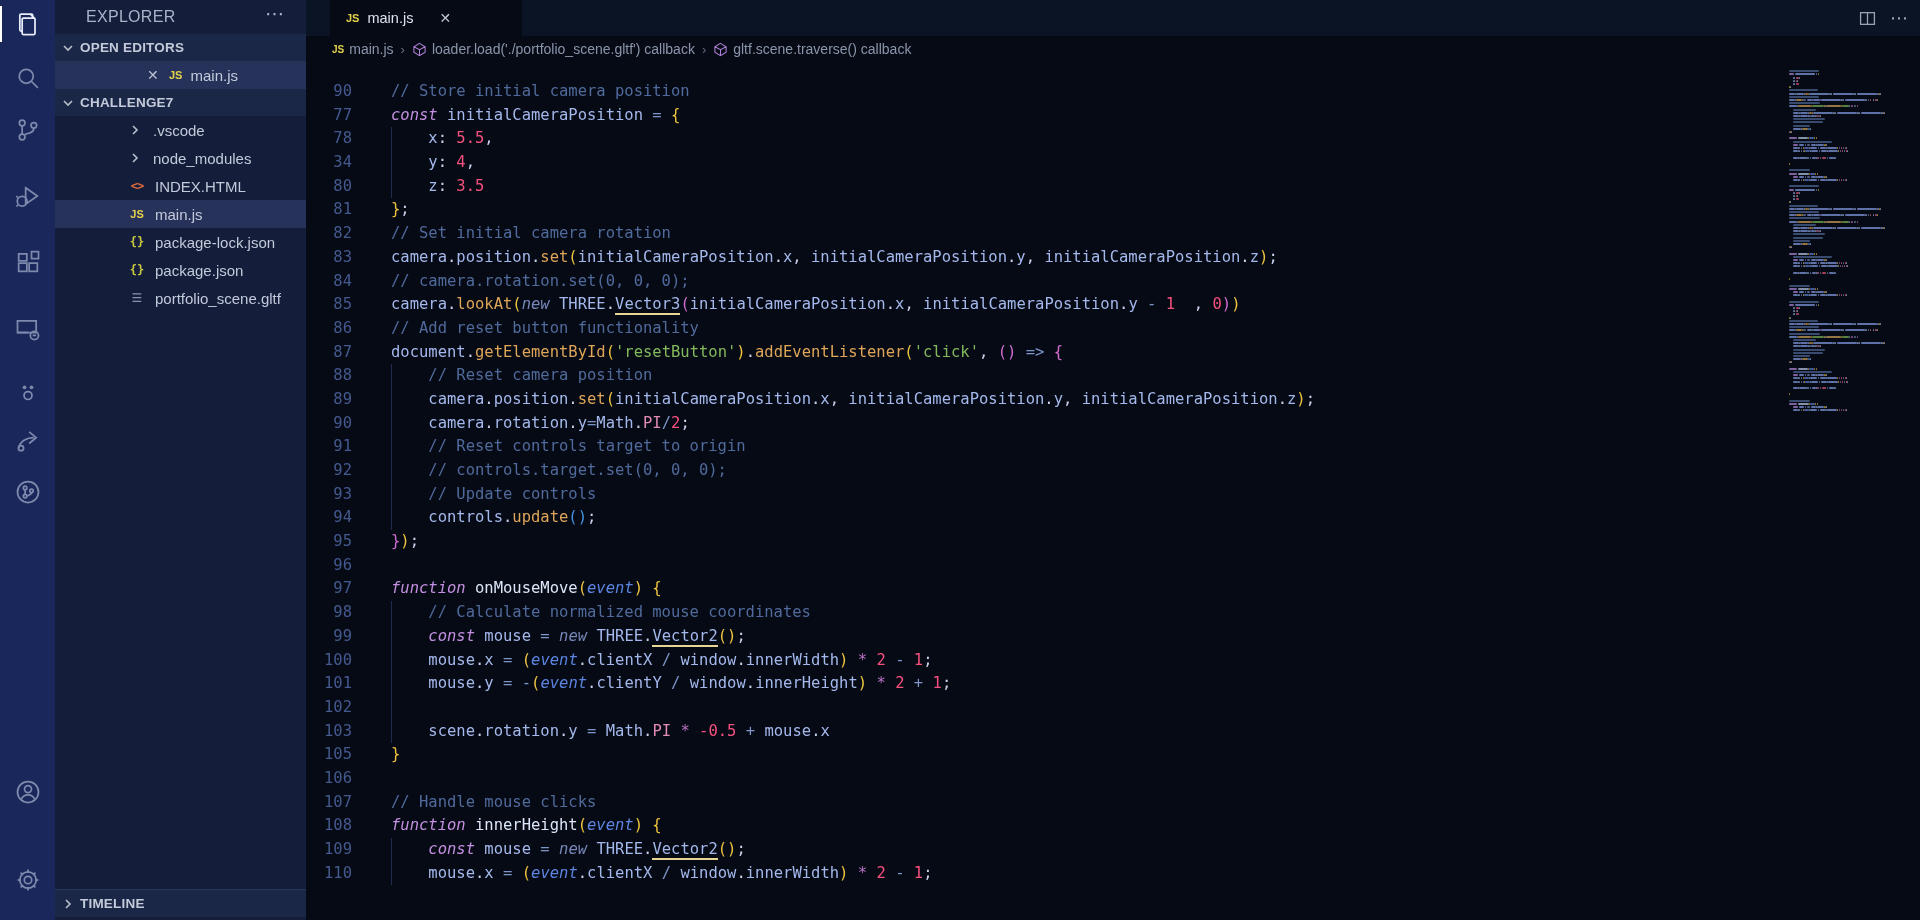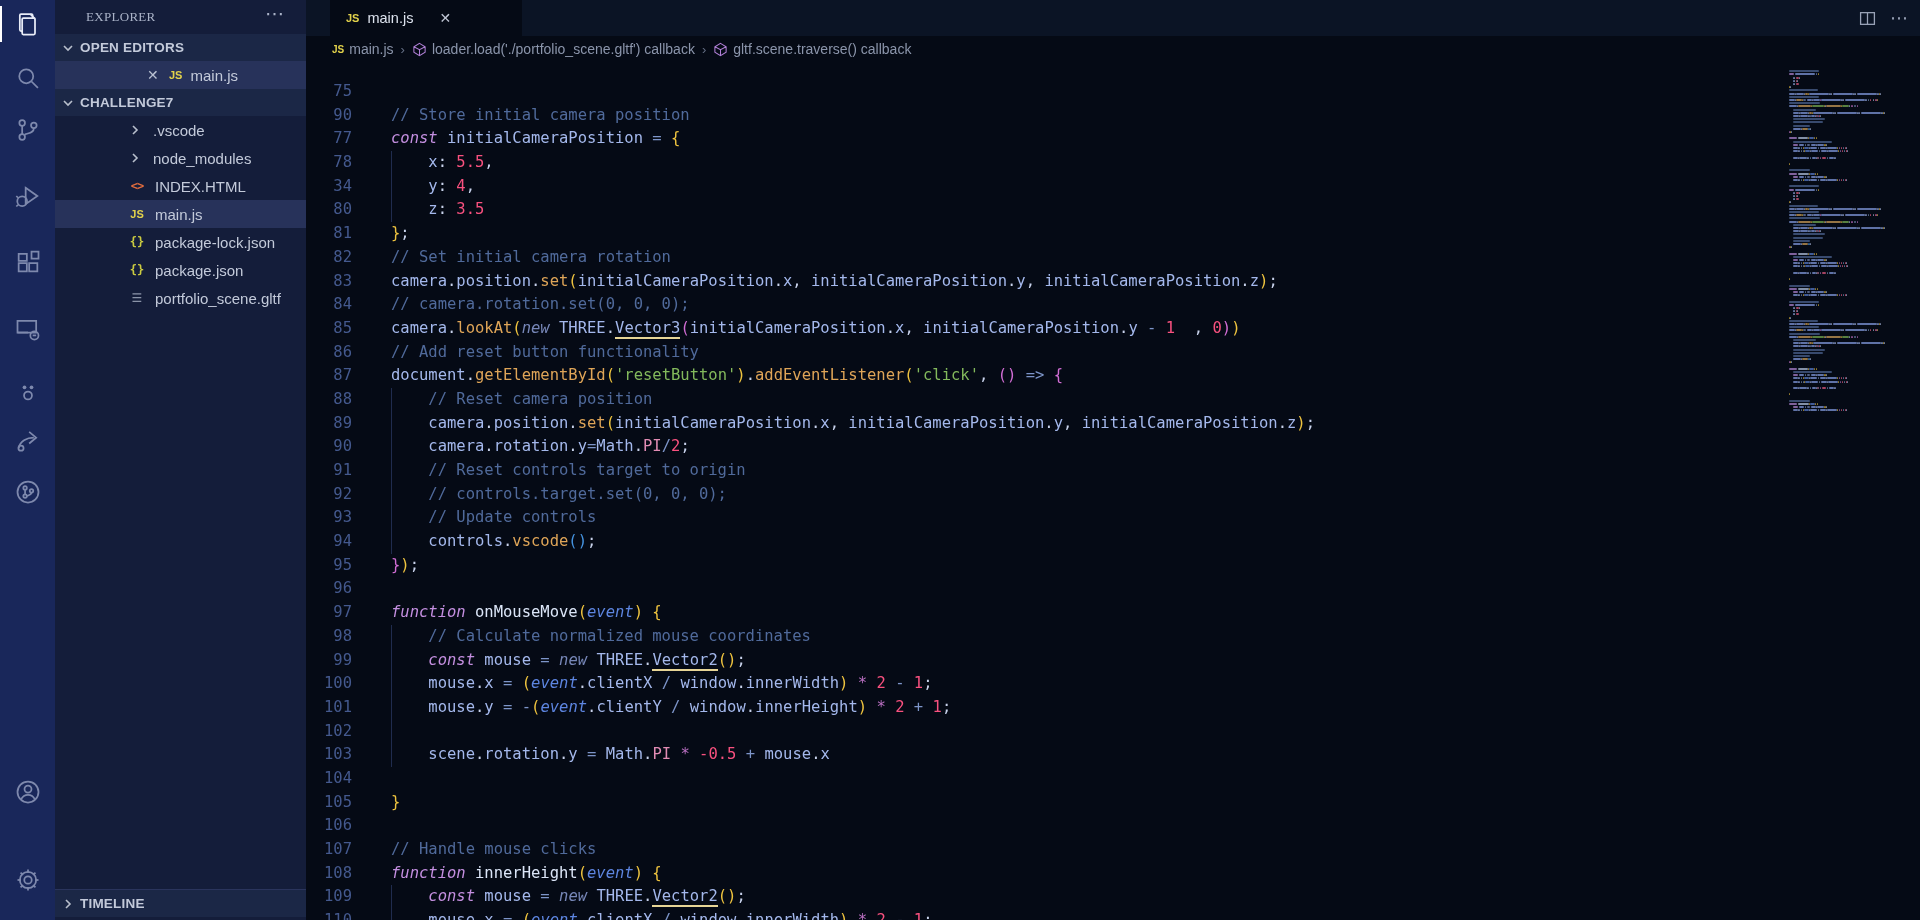--- a/index.html
+++ b/index.html
@@ -10,21 +10,21 @@
   .activity-bar{position:absolute;left:0;top:0;width:55px;height:920px;background:var(--c-activity_bar_bg,#19275a);}
   .act-icon{position:absolute;left:0;width:55px;height:48px;display:flex;align-items:center;justify-content:center;
             color:var(--c-icon_muted,#7e89ad);cursor:pointer;}
   .act-icon.active{color:var(--c-icon_active,#e8ecf7);}
   .act-icon.active::before{content:"";position:absolute;left:0;top:6px;bottom:6px;width:2px;background:#fff;}
   .act-icon svg{width:28px;height:28px;}
   
   .sidebar{position:absolute;left:55px;top:0;width:251px;height:920px;background:var(--c-sidebar_bg,#141d3a);
            color:var(--c-sidebar_text,#c3cada);font-size:15px;}
   .sb-title{position:absolute;left:0;top:0;width:100%;height:34px;display:flex;align-items:center;}
-  .sb-title .txt{margin-left:31px;font-size:13px;color:#aab3c8;letter-spacing:.3px;font-family:Liberation Serif, serif;}
+  .sb-title .txt{margin-left:31px;font-size:16px;color:#aab3c8;letter-spacing:.3px;}
   .sb-title .more{position:absolute;right:22px;top:2px;font-size:19px;color:#aab3c8;cursor:pointer;}
   .sb-section{position:absolute;left:0;width:100%;height:27px;display:flex;align-items:center;
               background:var(--c-section_header_bg,#1b2746);font-weight:700;font-size:13.5px;letter-spacing:.2px;cursor:pointer;}
   .sb-section .chev{margin-left:5px;margin-right:4px;display:flex;}
   .sb-row{position:absolute;left:0;width:100%;height:28px;display:flex;align-items:center;cursor:pointer;}
   .sb-row.sel{background:var(--c-selected_row_bg,#27325a);}
   .sb-row .ic{width:20px;margin-left:72px;display:flex;align-items:center;justify-content:center;flex:none;}
   .sb-row .chev{margin-left:72px;margin-right:2px;display:flex;}
   .sb-row .nm{margin-left:8px;white-space:nowrap;}
   .sb-row .closex{position:absolute;left:92px;font-size:14px;color:#b9c1d2;}
@@ -283,50 +283,48 @@
         <span class="sep">›</span>
         <span class="item"><svg viewBox="0 0 16 16" class="cube" fill="none" stroke="#b180d7" stroke-width="1.1">
             <path d="M8 1.5L14 5v6L8 14.5L2 11V5L8 1.5Z M2 5l6 3.2L14 5 M8 8.2v6.3"></path>
           </svg><span>loader.load('./portfolio_scene.gltf') callback</span></span>
         <span class="sep">›</span>
         <span class="item"><svg viewBox="0 0 16 16" class="cube" fill="none" stroke="#b180d7" stroke-width="1.1">
             <path d="M8 1.5L14 5v6L8 14.5L2 11V5L8 1.5Z M2 5l6 3.2L14 5 M8 8.2v6.3"></path>
           </svg><span>gltf.scene.traverse() callback</span></span>
       </div>
     <div class="code" id="code">
-        <div class="crow"><span class="lnum">75</span><span class="ctext"></span></div>
         <div class="crow"><span class="lnum">90</span><span class="ctext"><span class="tk-cmt">// Store initial camera position</span></span></div>
         <div class="crow"><span class="lnum">77</span><span class="ctext"><span class="tk-kw">const</span><span class="tk-pl"> </span><span class="tk-id">initialCameraPosition</span><span class="tk-pl"> </span><span class="tk-op">=</span><span class="tk-pl"> </span><span class="tk-b1">{</span></span></div>
         <div class="crow"><span class="lnum">78</span><i class="guide"></i><span class="ctext"><span class="tk-pl">    </span><span class="tk-id">x</span><span class="tk-pun">:</span><span class="tk-pl"> </span><span class="tk-num">5.5</span><span class="tk-pun">,</span></span></div>
         <div class="crow"><span class="lnum">34</span><i class="guide"></i><span class="ctext"><span class="tk-pl">    </span><span class="tk-id">y</span><span class="tk-pun">:</span><span class="tk-pl"> </span><span class="tk-num">4</span><span class="tk-pun">,</span></span></div>
         <div class="crow"><span class="lnum">80</span><i class="guide"></i><span class="ctext"><span class="tk-pl">    </span><span class="tk-id">z</span><span class="tk-pun">:</span><span class="tk-pl"> </span><span class="tk-num">3.5</span></span></div>
         <div class="crow"><span class="lnum">81</span><span class="ctext"><span class="tk-b1">}</span><span class="tk-pun">;</span></span></div>
         <div class="crow"><span class="lnum">82</span><span class="ctext"><span class="tk-cmt">// Set initial camera rotation</span></span></div>
         <div class="crow"><span class="lnum">83</span><span class="ctext"><span class="tk-id">camera</span><span class="tk-pun">.</span><span class="tk-id">position</span><span class="tk-pun">.</span><span class="tk-fn">set</span><span class="tk-b1">(</span><span class="tk-id">initialCameraPosition</span><span class="tk-pun">.</span><span class="tk-id">x</span><span class="tk-pun">,</span><span class="tk-pl"> </span><span class="tk-id">initialCameraPosition</span><span class="tk-pun">.</span><span class="tk-id">y</span><span class="tk-pun">,</span><span class="tk-pl"> </span><span class="tk-id">initialCameraPosition</span><span class="tk-pun">.</span><span class="tk-id">z</span><span class="tk-b1">)</span><span class="tk-pun">;</span></span></div>
         <div class="crow"><span class="lnum">84</span><span class="ctext"><span class="tk-cmt">// camera.rotation.set(0, 0, 0);</span></span></div>
         <div class="crow"><span class="lnum">85</span><span class="ctext"><span class="tk-id">camera</span><span class="tk-pun">.</span><span class="tk-fn">lookAt</span><span class="tk-b1">(</span><span class="tk-new">new</span><span class="tk-pl"> </span><span class="tk-id">THREE</span><span class="tk-pun">.</span><span class="tk-cls">Vector3</span><span class="tk-b2">(</span><span class="tk-id">initialCameraPosition</span><span class="tk-pun">.</span><span class="tk-id">x</span><span class="tk-pun">,</span><span class="tk-pl"> </span><span class="tk-id">initialCameraPosition</span><span class="tk-pun">.</span><span class="tk-id">y</span><span class="tk-pl"> </span><span class="tk-op">-</span><span class="tk-pl"> </span><span class="tk-num">1</span><span class="tk-pl">  </span><span class="tk-pun">,</span><span class="tk-pl"> </span><span class="tk-num">0</span><span class="tk-b2">)</span><span class="tk-b1">)</span></span></div>
         <div class="crow"><span class="lnum">86</span><span class="ctext"><span class="tk-cmt">// Add reset button functionality</span></span></div>
         <div class="crow"><span class="lnum">87</span><span class="ctext"><span class="tk-id">document</span><span class="tk-pun">.</span><span class="tk-fn">getElementById</span><span class="tk-b1">(</span><span class="tk-str">'resetButton'</span><span class="tk-b1">)</span><span class="tk-pun">.</span><span class="tk-fn">addEventListener</span><span class="tk-b1">(</span><span class="tk-str">'click'</span><span class="tk-pun">,</span><span class="tk-pl"> </span><span class="tk-b2">(</span><span class="tk-b2">)</span><span class="tk-pl"> </span><span class="tk-op">=&gt;</span><span class="tk-pl"> </span><span class="tk-b2">{</span></span></div>
         <div class="crow"><span class="lnum">88</span><i class="guide"></i><span class="ctext"><span class="tk-pl">    </span><span class="tk-cmt">// Reset camera position</span></span></div>
         <div class="crow"><span class="lnum">89</span><i class="guide"></i><span class="ctext"><span class="tk-pl">    </span><span class="tk-id">camera</span><span class="tk-pun">.</span><span class="tk-id">position</span><span class="tk-pun">.</span><span class="tk-fn">set</span><span class="tk-b1">(</span><span class="tk-id">initialCameraPosition</span><span class="tk-pun">.</span><span class="tk-id">x</span><span class="tk-pun">,</span><span class="tk-pl"> </span><span class="tk-id">initialCameraPosition</span><span class="tk-pun">.</span><span class="tk-id">y</span><span class="tk-pun">,</span><span class="tk-pl"> </span><span class="tk-id">initialCameraPosition</span><span class="tk-pun">.</span><span class="tk-id">z</span><span class="tk-b1">)</span><span class="tk-pun">;</span></span></div>
         <div class="crow"><span class="lnum">90</span><i class="guide"></i><span class="ctext"><span class="tk-pl">    </span><span class="tk-id">camera</span><span class="tk-pun">.</span><span class="tk-id">rotation</span><span class="tk-pun">.</span><span class="tk-id">y</span><span class="tk-op">=</span><span class="tk-id">Math</span><span class="tk-pun">.</span><span class="tk-pi">PI</span><span class="tk-op">/</span><span class="tk-num">2</span><span class="tk-pun">;</span></span></div>
         <div class="crow"><span class="lnum">91</span><i class="guide"></i><span class="ctext"><span class="tk-pl">    </span><span class="tk-cmt">// Reset controls target to origin</span></span></div>
         <div class="crow"><span class="lnum">92</span><i class="guide"></i><span class="ctext"><span class="tk-pl">    </span><span class="tk-cmt">// controls.target.set(0, 0, 0);</span></span></div>
         <div class="crow"><span class="lnum">93</span><i class="guide"></i><span class="ctext"><span class="tk-pl">    </span><span class="tk-cmt">// Update controls</span></span></div>
-        <div class="crow"><span class="lnum">94</span><i class="guide"></i><span class="ctext"><span class="tk-pl">    </span><span class="tk-id">controls</span><span class="tk-pun">.</span><span class="tk-fn">vscode</span><span class="tk-b3">(</span><span class="tk-b3">)</span><span class="tk-pun">;</span></span></div>
+        <div class="crow"><span class="lnum">94</span><i class="guide"></i><span class="ctext"><span class="tk-pl">    </span><span class="tk-id">controls</span><span class="tk-pun">.</span><span class="tk-fn">update</span><span class="tk-b3">(</span><span class="tk-b3">)</span><span class="tk-pun">;</span></span></div>
         <div class="crow"><span class="lnum">95</span><span class="ctext"><span class="tk-b2">}</span><span class="tk-b1">)</span><span class="tk-pun">;</span></span></div>
         <div class="crow"><span class="lnum">96</span><span class="ctext"></span></div>
         <div class="crow"><span class="lnum">97</span><span class="ctext"><span class="tk-kw">function</span><span class="tk-pl"> </span><span class="tk-fnd">onMouseMove</span><span class="tk-b1">(</span><span class="tk-ev">event</span><span class="tk-b1">)</span><span class="tk-pl"> </span><span class="tk-b1">{</span></span></div>
         <div class="crow"><span class="lnum">98</span><i class="guide"></i><span class="ctext"><span class="tk-pl">    </span><span class="tk-cmt">// Calculate normalized mouse coordinates</span></span></div>
         <div class="crow"><span class="lnum">99</span><i class="guide"></i><span class="ctext"><span class="tk-pl">    </span><span class="tk-kw">const</span><span class="tk-pl"> </span><span class="tk-id">mouse</span><span class="tk-pl"> </span><span class="tk-op">=</span><span class="tk-pl"> </span><span class="tk-new">new</span><span class="tk-pl"> </span><span class="tk-id">THREE</span><span class="tk-pun">.</span><span class="tk-cls">Vector2</span><span class="tk-b1">(</span><span class="tk-b1">)</span><span class="tk-pun">;</span></span></div>
         <div class="crow"><span class="lnum">100</span><i class="guide"></i><span class="ctext"><span class="tk-pl">    </span><span class="tk-id">mouse</span><span class="tk-pun">.</span><span class="tk-id">x</span><span class="tk-pl"> </span><span class="tk-op">=</span><span class="tk-pl"> </span><span class="tk-b1">(</span><span class="tk-ev">event</span><span class="tk-pun">.</span><span class="tk-id">clientX</span><span class="tk-pl"> </span><span class="tk-op">/</span><span class="tk-pl"> </span><span class="tk-id">window</span><span class="tk-pun">.</span><span class="tk-id">innerWidth</span><span class="tk-b1">)</span><span class="tk-pl"> </span><span class="tk-star">*</span><span class="tk-pl"> </span><span class="tk-num">2</span><span class="tk-pl"> </span><span class="tk-op">-</span><span class="tk-pl"> </span><span class="tk-num">1</span><span class="tk-pun">;</span></span></div>
         <div class="crow"><span class="lnum">101</span><i class="guide"></i><span class="ctext"><span class="tk-pl">    </span><span class="tk-id">mouse</span><span class="tk-pun">.</span><span class="tk-id">y</span><span class="tk-pl"> </span><span class="tk-op">=</span><span class="tk-pl"> </span><span class="tk-op">-</span><span class="tk-b1">(</span><span class="tk-ev">event</span><span class="tk-pun">.</span><span class="tk-id">clientY</span><span class="tk-pl"> </span><span class="tk-op">/</span><span class="tk-pl"> </span><span class="tk-id">window</span><span class="tk-pun">.</span><span class="tk-id">innerHeight</span><span class="tk-b1">)</span><span class="tk-pl"> </span><span class="tk-star">*</span><span class="tk-pl"> </span><span class="tk-num">2</span><span class="tk-pl"> </span><span class="tk-op">+</span><span class="tk-pl"> </span><span class="tk-num">1</span><span class="tk-pun">;</span></span></div>
         <div class="crow"><span class="lnum">102</span><i class="guide"></i><span class="ctext"></span></div>
         <div class="crow"><span class="lnum">103</span><i class="guide"></i><span class="ctext"><span class="tk-pl">    </span><span class="tk-id">scene</span><span class="tk-pun">.</span><span class="tk-id">rotation</span><span class="tk-pun">.</span><span class="tk-id">y</span><span class="tk-pl"> </span><span class="tk-op">=</span><span class="tk-pl"> </span><span class="tk-id">Math</span><span class="tk-pun">.</span><span class="tk-pi">PI</span><span class="tk-pl"> </span><span class="tk-star">*</span><span class="tk-pl"> </span><span class="tk-num">-0.5</span><span class="tk-pl"> </span><span class="tk-op">+</span><span class="tk-pl"> </span><span class="tk-id">mouse</span><span class="tk-pun">.</span><span class="tk-id">x</span></span></div>
-        <div class="crow"><span class="lnum">104</span><span class="ctext"></span></div>
         <div class="crow"><span class="lnum">105</span><span class="ctext"><span class="tk-b1">}</span></span></div>
         <div class="crow"><span class="lnum">106</span><span class="ctext"></span></div>
         <div class="crow"><span class="lnum">107</span><span class="ctext"><span class="tk-cmt">// Handle mouse clicks</span></span></div>
         <div class="crow"><span class="lnum">108</span><span class="ctext"><span class="tk-kw">function</span><span class="tk-pl"> </span><span class="tk-fnd">innerHeight</span><span class="tk-b1">(</span><span class="tk-ev">event</span><span class="tk-b1">)</span><span class="tk-pl"> </span><span class="tk-b1">{</span></span></div>
         <div class="crow"><span class="lnum">109</span><i class="guide"></i><span class="ctext"><span class="tk-pl">    </span><span class="tk-kw">const</span><span class="tk-pl"> </span><span class="tk-id">mouse</span><span class="tk-pl"> </span><span class="tk-op">=</span><span class="tk-pl"> </span><span class="tk-new">new</span><span class="tk-pl"> </span><span class="tk-id">THREE</span><span class="tk-pun">.</span><span class="tk-cls">Vector2</span><span class="tk-b1">(</span><span class="tk-b1">)</span><span class="tk-pun">;</span></span></div>
         <div class="crow"><span class="lnum">110</span><i class="guide"></i><span class="ctext"><span class="tk-pl">    </span><span class="tk-id">mouse</span><span class="tk-pun">.</span><span class="tk-id">x</span><span class="tk-pl"> </span><span class="tk-op">=</span><span class="tk-pl"> </span><span class="tk-b1">(</span><span class="tk-ev">event</span><span class="tk-pun">.</span><span class="tk-id">clientX</span><span class="tk-pl"> </span><span class="tk-op">/</span><span class="tk-pl"> </span><span class="tk-id">window</span><span class="tk-pun">.</span><span class="tk-id">innerWidth</span><span class="tk-b1">)</span><span class="tk-pl"> </span><span class="tk-star">*</span><span class="tk-pl"> </span><span class="tk-num">2</span><span class="tk-pl"> </span><span class="tk-op">-</span><span class="tk-pl"> </span><span class="tk-num">1</span><span class="tk-pun">;</span></span></div>
       </div>
     <div class="minimap" id="minimap">
         <div class="mm-bar" style="left: 4px; top: 3.2px; width: 30px; background: rgb(73, 96, 140);"></div>
         <div class="mm-bar" style="left: 4px; top: 6.4px; width: 5px; background: rgb(168, 127, 201);"></div>

